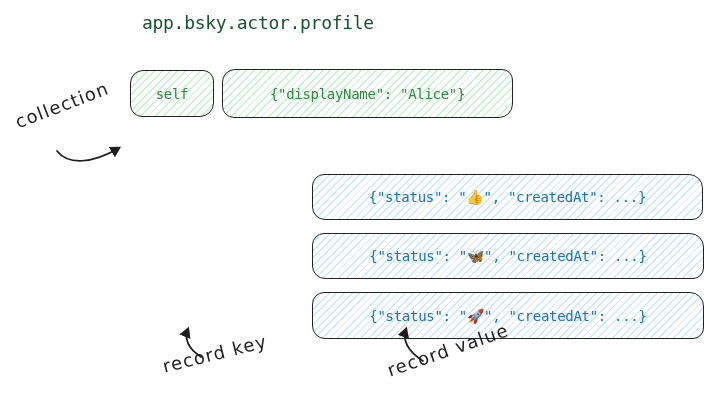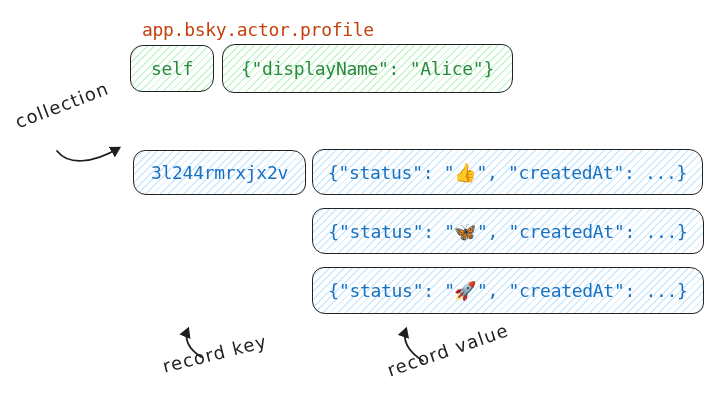--- a/index.html
+++ b/index.html
@@ -10,33 +10,34 @@
     overflow:hidden;
     font-family:"DejaVu Sans Mono","Liberation Mono",monospace;
   }
   .code-title{
     position:absolute;
     font-size:18px;
     font-weight:500;
     letter-spacing:-0.3px;
     white-space:nowrap;
   }
-  .title-green{color:#c2410c;margin-top:7px;}
+  .title-green{color:#14532d;}
   .title-blue{color:#1971c2;}
   .box{
     position:absolute;
     box-sizing:border-box;
     border:1.7px solid #232323;
     display:flex;
     align-items:center;
     justify-content:center;
-    font-size:18px;
+    font-size:14px;
     font-weight:500;
     letter-spacing:-0.3px;
     white-space:nowrap;
+    margin-top:25px;
   }
   .box.green{
     color:#2b8a3e;
     border-radius:13px 11px 14px 12px;
     background:repeating-linear-gradient(135deg,
       rgba(178,242,187,0.75) 0px, rgba(178,242,187,0.75) 1.3px,
       rgba(255,255,255,0) 1.3px, rgba(255,255,255,0) 5.4px);
   }
   .box.blue{
     color:#1971c2;
@@ -68,23 +69,20 @@
 
   <div class="box green" style="left:130px;top:45px;width:84px;height:47px;">
     <span>self</span>
   </div>
 
   <div class="box green" style="left:222px;top:44px;width:291px;height:49px;">
     <span>{"displayName": "Alice"}</span>
   </div>
 
 
-  <div class="box blue" style="left:133px;top:150px;width:173px;height:45px;">
-    <span>3l244rmrxjx2v</span>
-  </div>
   <div class="box blue" style="left:312px;top:149px;width:391px;height:46px;">
     <span>{"status": "👍", "createdAt": ...}</span>
   </div>
 
   <div class="box blue" style="left:312px;top:208px;width:392px;height:46px;">
     <span>{"status": "🦋", "createdAt": ...}</span>
   </div>
 
   <div class="box blue" style="left:312px;top:267px;width:392px;height:47px;">
     <span>{"status": "🚀", "createdAt": ...}</span>

